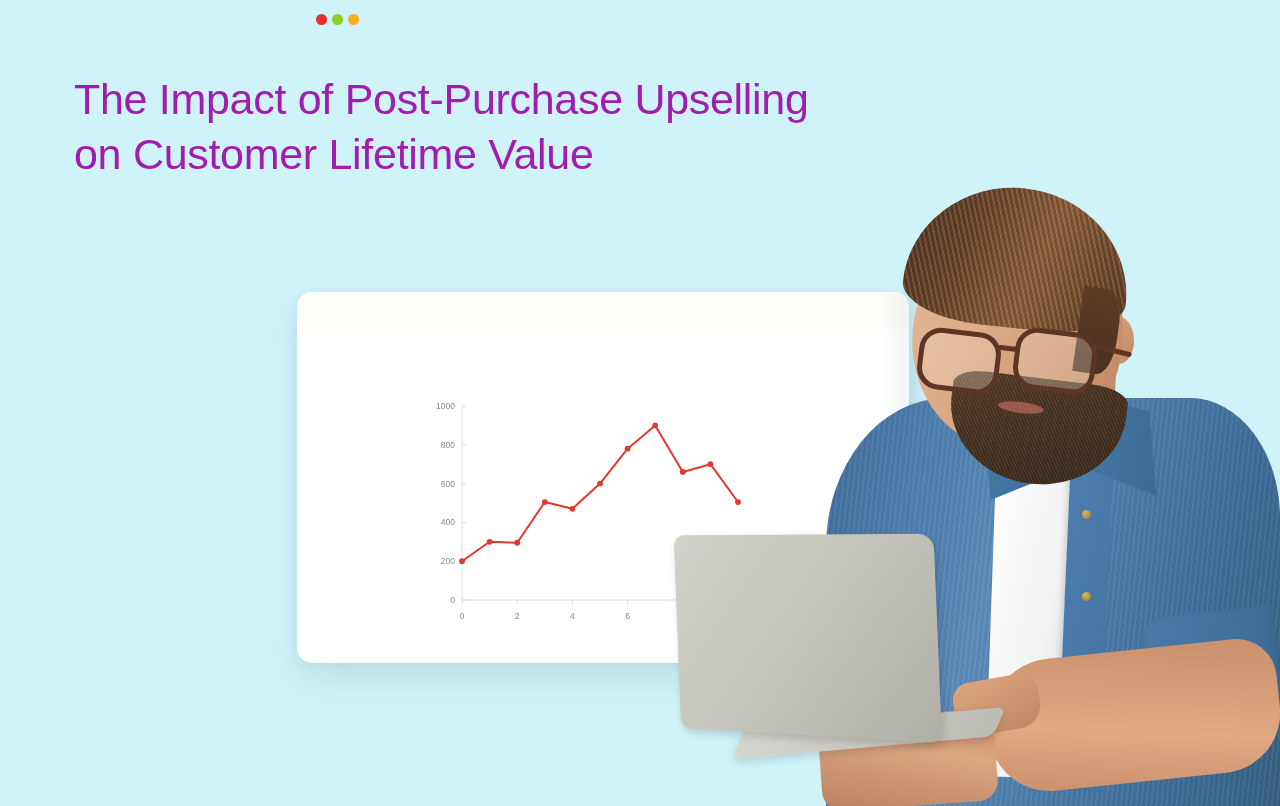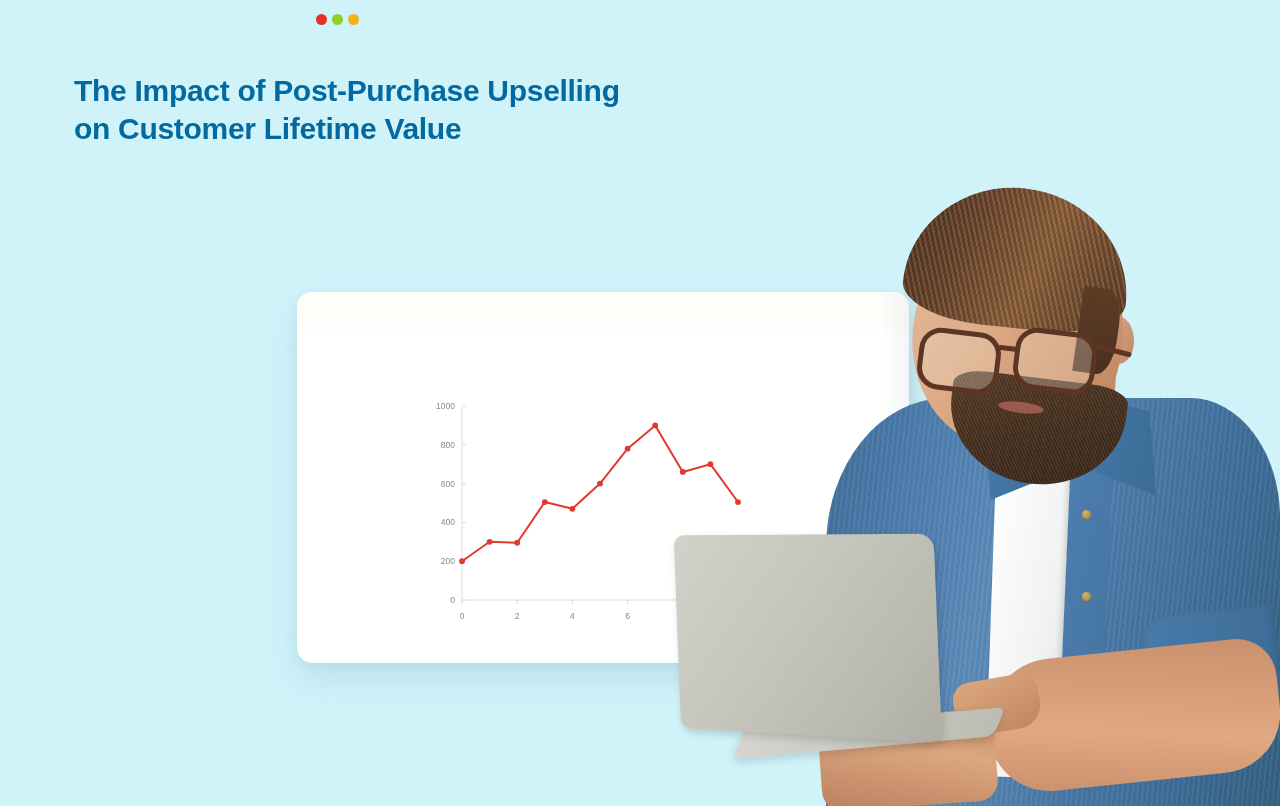--- a/index.html
+++ b/index.html
@@ -15,25 +15,25 @@
     background: #d0f3fa;
     position: relative;
   }
 
   
   #headline {
     position: absolute;
     left: 74px;
     top: 72px;
     width: 980px;
-    font-size: 30px;
+    font-size: 43px;
     line-height: 1.28;
-    font-weight: 700;
+    font-weight: 400;
     letter-spacing: -0.3px;
-    color: #0369a1;
+    color: #a21caf;
     white-space: pre-line;
   }
 
   
   #browser-card {
     position: absolute;
     left: 297px;
     top: 292px;
     width: 612px;
     height: 371px;

